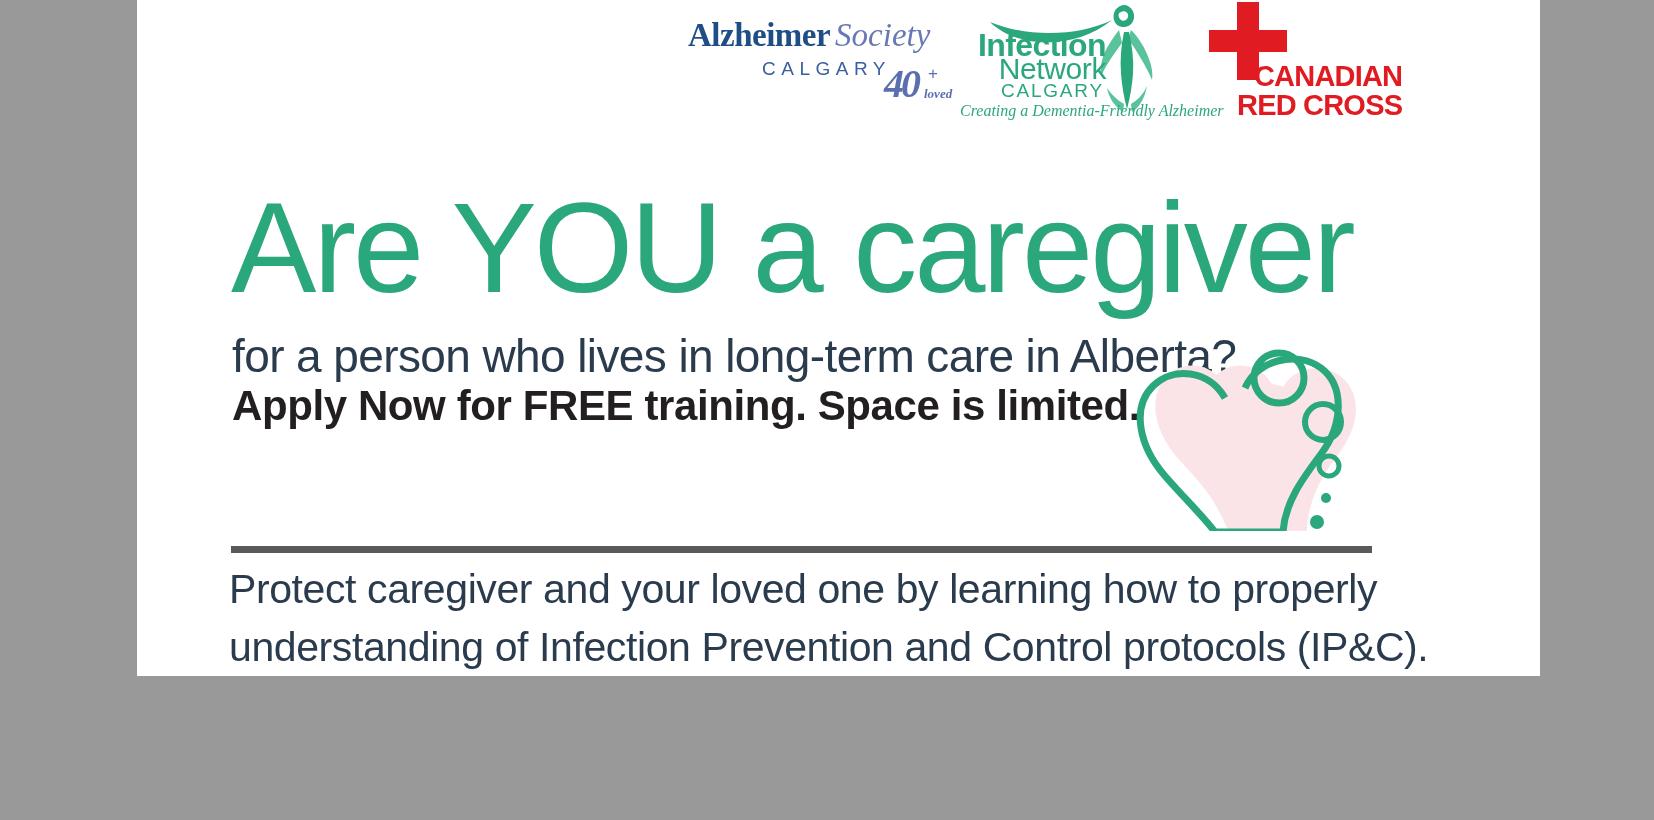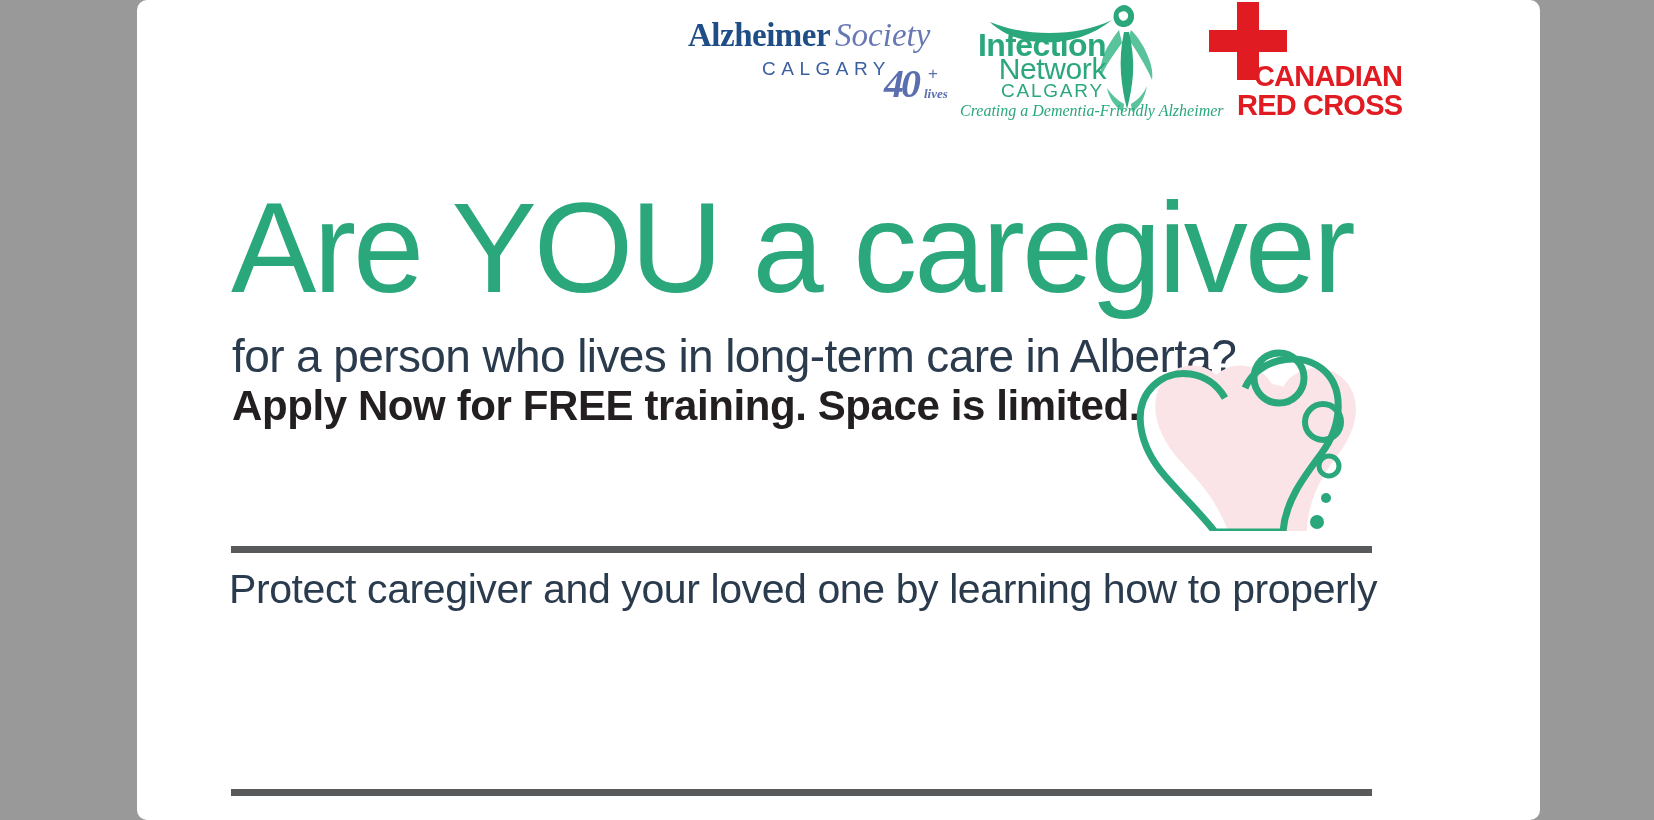--- a/index.html
+++ b/index.html
@@ -19,24 +19,23 @@
     height: 820px;
     background: #999999;
   }
 
   
   .page {
     position: absolute;
     left: 137px;
     top: 0;
     width: 1403px;
-    height: 820px;
+    height: 676px;
     background: #ffffff;
     overflow: hidden;
-    border-radius: 10px;
   }
 
   
   .logo-strip {
     position: absolute;
     left: 0;
     top: 0;
     width: 1403px;
     height: 130px;
   }
@@ -265,21 +264,21 @@
     <div class="logo-strip">
 
       <div class="logo-as">
         <div class="as-line1">
           <span class="as-alz">Alzheimer</span><span class="as-soc">Society</span>
         </div>
         <div class="as-line2">CALGARY</div>
         <div class="as-30">
           <span class="num">40</span>
           <span class="plus">+</span>
-          <span class="yrs">lives</span>
+          <span class="yrs">loved</span>
         </div>
       </div>
 
       <div class="logo-dnc">
         <svg class="dnc-swoosh" width="128" height="34" viewBox="0 0 128 34">
           <path d="M2 4 C 28 30, 86 33, 124 2 C 92 18, 40 20, 2 4 Z" fill="#2BA77C"></path>
         </svg>
         <svg class="dnc-figure" width="62" height="120" viewBox="0 0 62 120">
           <path d="M28 3 C 20 3, 15 10, 17 18 C 19 25, 27 27, 33 23 C 40 18, 38 5, 28 3 Z M24 10 C 28 8, 32 11, 31 15 C 30 19, 25 20, 23 17 C 21 14, 21 11, 24 10 Z" fill="#2BA77C"></path>
           <path d="M22 28 C 16 36, 10 44, 6 55 C 4 61, 3 68, 4 74 C 6 70, 9 64, 13 58 C 17 52, 21 46, 25 41 Z" fill="#59C39B"></path>
@@ -337,18 +336,19 @@
       <circle cx="246" cy="96" r="18" fill="none" stroke="#2BA77C" stroke-width="6"></circle>
       <circle cx="252" cy="140" r="10" fill="none" stroke="#2BA77C" stroke-width="5"></circle>
       <circle cx="249" cy="172" r="5" fill="#2BA77C"></circle>
       <circle cx="240" cy="196" r="7" fill="#2BA77C"></circle>
     </svg>
 
     <div class="rule-top"></div>
 
     <div class="body-copy">
       <span class="bl">Protect caregiver and your loved one by learning how to properly</span>
+      <span class="bl">understanding of Infection Prevention and Control protocols (IP&amp;C).</span>
     </div>
 
     <div class="rule-bottom"></div>
 
   </div>
 </div>
 
 </body></html>

